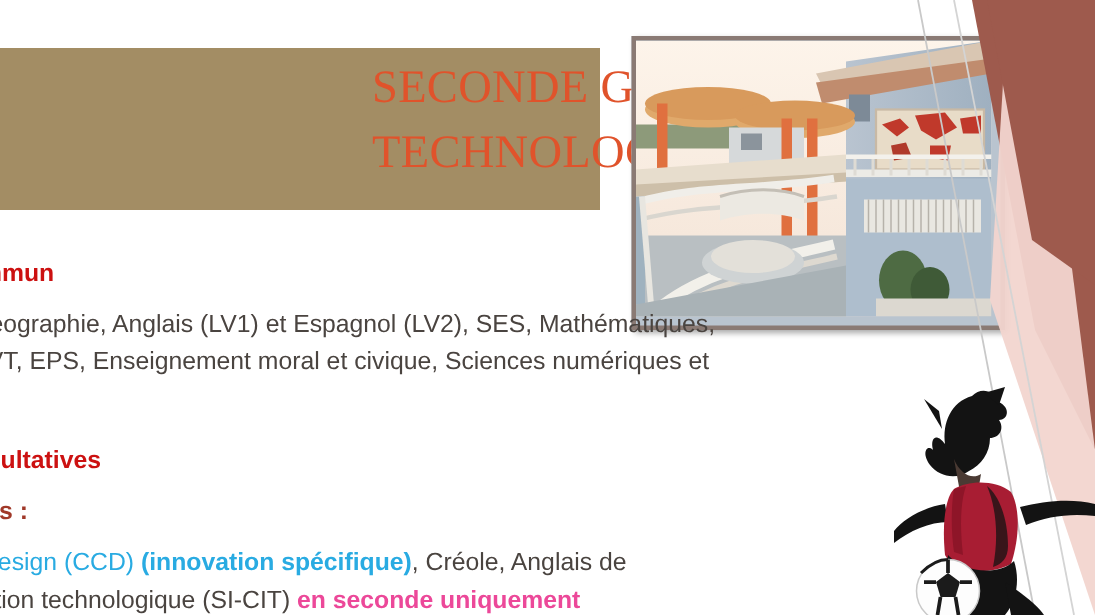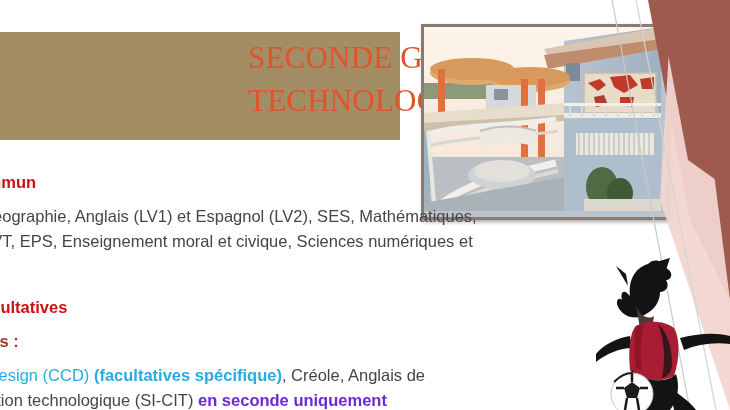--- a/index.html
+++ b/index.html
@@ -41,21 +41,21 @@
   .body{
     position:absolute;left:-150px;top:170px;width:760px;
     color:#4a4440;
     font-size:16.5px;line-height:25px;
   }
   .line{white-space:nowrap;}
   .h-red{color:#cc1111;font-weight:bold;}
   .h-brick{color:#a03828;font-weight:bold;}
   .cyan{color:#29abe2;}
   .cyan-b{color:#29abe2;font-weight:bold;}
-  .red-b{color:#6d28d9;font-weight:bold;}
+  .red-b{color:#ec4899;font-weight:bold;}
   .gap-sm{height:9px;}
   .gap-md{height:16px;}
 </style>
 </head>
 <body>
 
 <div class="slide">
 
   <div class="title-banner"></div>
   <div class="title-text">SECONDE GÉNÉRALE ET
@@ -225,19 +225,19 @@
     <div class="gap-md"></div>
 
     <div class="line h-red">Enseignements facultatives</div>
 
     <div class="gap-sm"></div>
 
     <div class="line h-brick">Options disponibles :</div>
 
     <div class="gap-sm"></div>
 
-    <div class="line"><span class="cyan">Création et culture design (CCD) </span><span class="cyan-b">(facultatives spécifique)</span><span>, Créole, Anglais de</span></div>
+    <div class="line"><span class="cyan">Création et culture design (CCD) </span><span class="cyan-b">(innovation spécifique)</span><span>, Créole, Anglais de</span></div>
 
     <div class="line"><span>l'ingénieur et innovation technologique (SI-CIT) </span><span class="red-b">en seconde uniquement</span></div>
 
   </div>
 
 </div>
 
 </body></html>

